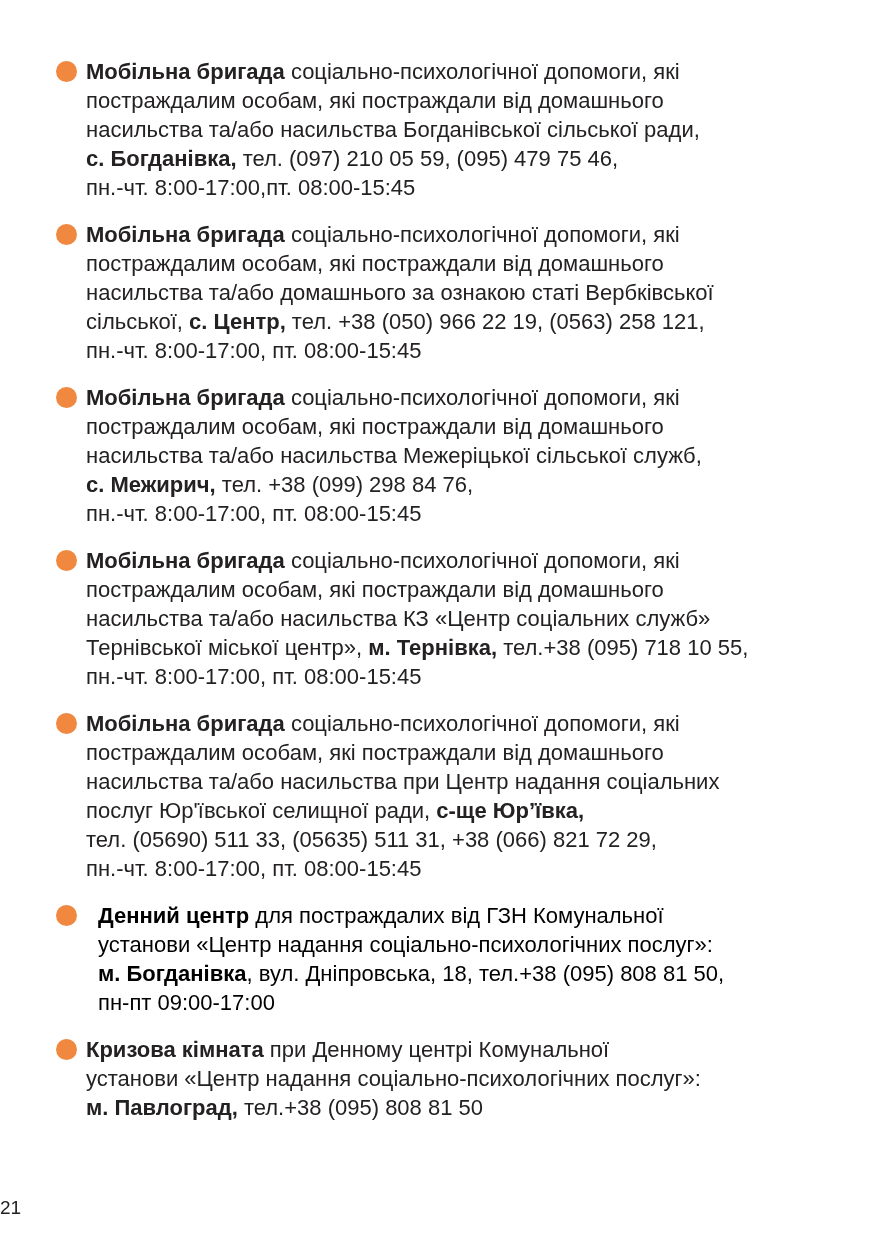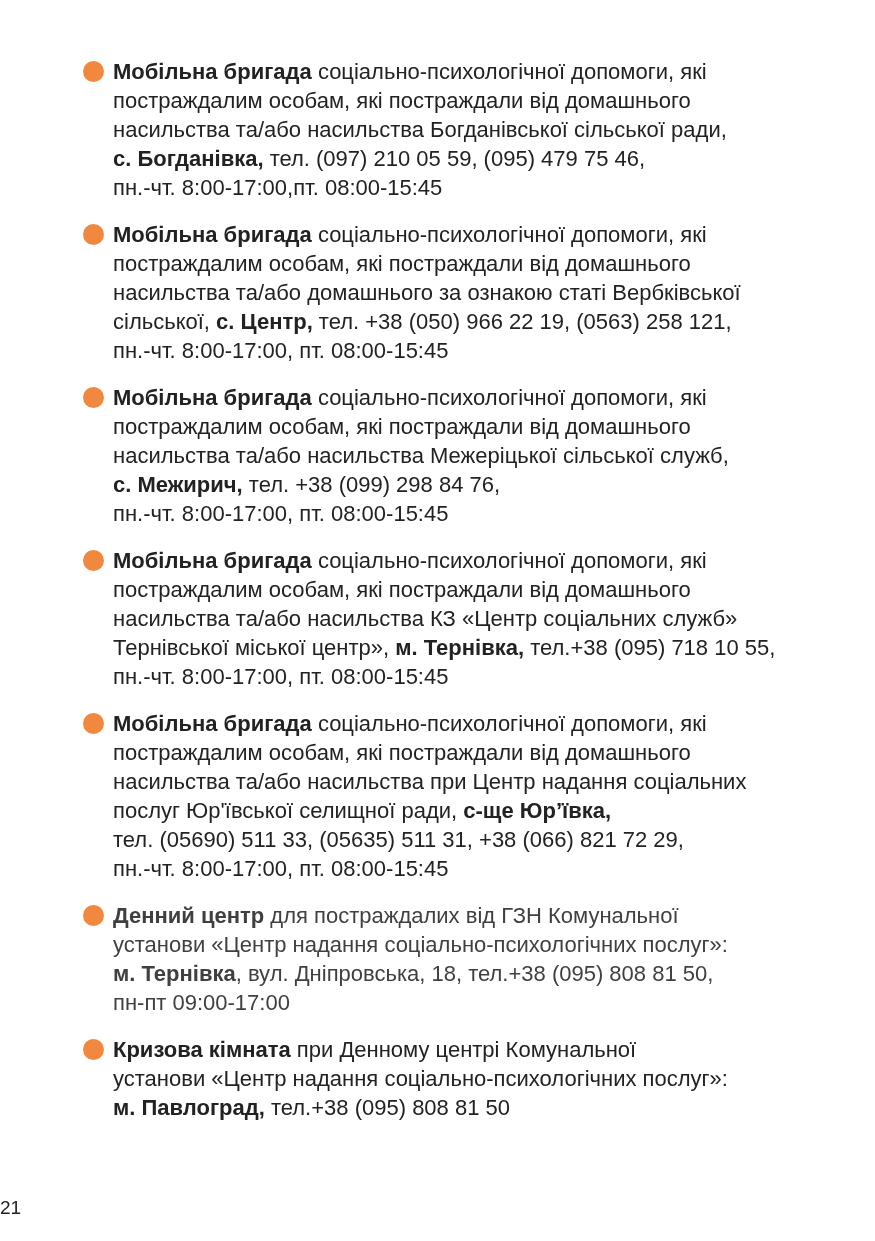--- a/index.html
+++ b/index.html
@@ -12,21 +12,21 @@
     width: 875px;
     height: 1241px;
     background: #ffffff;
     font-family: "Liberation Sans", sans-serif;
     color: #242122;
     overflow: hidden;
   }
   .contact-list {
     list-style: none;
     margin: 0;
-    padding: 57px 30px 0 83px;
+    padding: 57px 30px 0 56px;
   }
   .entry {
     display: flex;
     align-items: flex-start;
     gap: 9px;
     margin: 0 0 18px 0;
     font-size: 22px;
     line-height: 29px;
   }
   .bullet {
@@ -95,23 +95,23 @@
         <span class="bullet" style="background: rgb(240, 136, 63);"></span>
         <div class="entry-text" style="color: rgb(36, 33, 34);"><b>Мобільна бригада</b><span> соціально-психологічної допомоги, які
 постраждалим особам, які постраждали від домашнього
 насильства та/або насильства при Центр надання соціальних
 послуг Юр'ївської селищної ради, </span><b>с-ще Юр’ївка,</b><span>
 тел. (05690) 511 33, (05635) 511 31, +38 (066) 821 72 29,
 пн.-чт. 8:00-17:00, пт. 08:00-15:45</span></div>
       </li>
       <li class="entry">
         <span class="bullet" style="background: rgb(240, 136, 63);"></span>
-        <div class="entry-text" style="color: #404040;"><b>Денний центр</b><span> для постраждалих від ГЗН Комунальної
+        <div class="entry-text" style="color: #000000; margin-left: 12px;"><b>Денний центр</b><span> для постраждалих від ГЗН Комунальної
 установи «Центр надання соціально-психологічних послуг»:
-</span><b>м. Тернівка</b><span>, вул. Дніпровська, 18, тел.+38 (095) 808 81 50,
+</span><b>м. Богданівка</b><span>, вул. Дніпровська, 18, тел.+38 (095) 808 81 50,
 пн-пт 09:00-17:00</span></div>
       </li>
       <li class="entry">
         <span class="bullet" style="background: rgb(240, 136, 63);"></span>
         <div class="entry-text" style="color: rgb(36, 33, 34);"><b>Кризова кімната</b><span> при Денному центрі Комунальної
 установи «Центр надання соціально-психологічних послуг»:
 </span><b>м. Павлоград,</b><span> тел.+38 (095) 808 81 50</span></div>
       </li>
     </ul>
   <div class="page-number">21</div>

